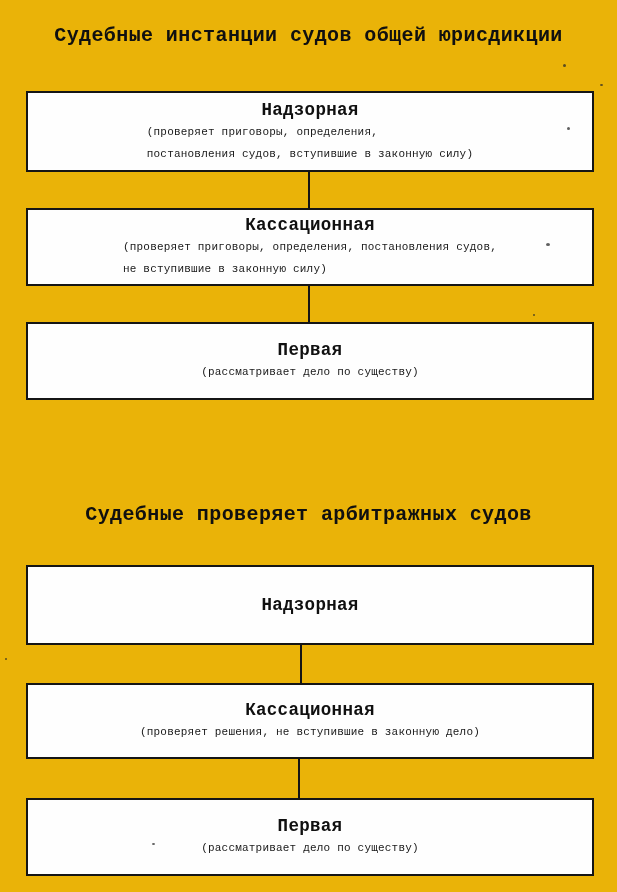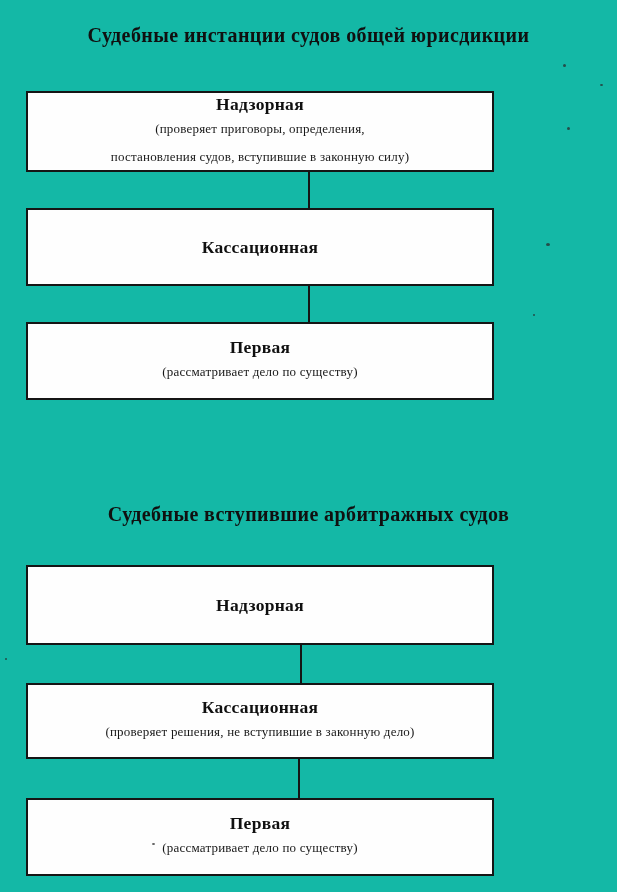--- a/index.html
+++ b/index.html
@@ -4,67 +4,67 @@
 <style>
   html, body {
     margin: 0;
     padding: 0;
     background: #ffffff;
   }
   .page {
     position: relative;
     width: 617px;
     height: 892px;
-    background: #14b8a6;
-    font-family: Liberation Serif, serif;
+    background: #eab308;
+    font-family: Liberation Mono, monospace;
     color: #141414;
     overflow: hidden;
   }
   .section-title {
     position: absolute;
     left: 0;
     width: 617px;
     text-align: center;
     font-size: 20px;
     font-weight: bold;
     letter-spacing: 0.4px;
     color: #101010;
     margin: 0;
   }
   .title-1 { top: 24px; }
   .title-2 { top: 503px; }
   .instance-box {
     position: absolute;
     left: 26px;
-    width: 468px;
+    width: 568px;
     border: 2px solid #151515;
     background: #fefefe;
     box-sizing: border-box;
     display: flex;
     flex-direction: column;
     justify-content: center;
     align-items: center;
-    text-align: center;
+    text-align: left;
   }
   .box-a1 { top: 91px;  height: 81px; }
   .box-a2 { top: 208px; height: 78px; }
   .box-a3 { top: 322px; height: 78px; }
   .box-b1 { top: 565px; height: 80px; }
   .box-b2 { top: 683px; height: 76px; }
   .box-b3 { top: 798px; height: 78px; }
   .box-name {
     font-size: 17.5px;
     font-weight: bold;
     line-height: 22px;
     letter-spacing: 0.3px;
     color: #101010;
   }
   .box-desc {
-    font-size: 13px;
-    line-height: 28px;
+    font-size: 11px;
+    line-height: 22px;
     letter-spacing: 0.2px;
     white-space: pre-line;
     color: #181818;
   }
   .connector {
     position: absolute;
     width: 2px;
     background: #151515;
   }
   .conn-a1 { left: 308px; top: 170px; height: 40px; }
@@ -88,30 +88,32 @@
   <div class="instance-box box-a1">
     <div class="box-name">Надзорная</div>
     <div class="box-desc">(проверяет приговоры, определения,
 постановления судов, вступившие в законную силу)</div>
   </div>
 
   <div class="connector conn-a1"></div>
 
   <div class="instance-box box-a2">
     <div class="box-name">Кассационная</div>
+    <div class="box-desc">(проверяет приговоры, определения, постановления судов,
+не вступившие в законную силу)</div>
   </div>
 
   <div class="connector conn-a2"></div>
 
   <div class="instance-box box-a3">
     <div class="box-name">Первая</div>
     <div class="box-desc">(рассматривает дело по существу)</div>
   </div>
 
-  <h1 class="section-title title-2">Судебные вступившие арбитражных судов</h1>
+  <h1 class="section-title title-2">Судебные проверяет арбитражных судов</h1>
 
   <div class="instance-box box-b1">
     <div class="box-name">Надзорная</div>
   </div>
 
   <div class="connector conn-b1"></div>
 
   <div class="instance-box box-b2">
     <div class="box-name">Кассационная</div>
     <div class="box-desc">(проверяет решения, не вступившие в законную дело)</div>

